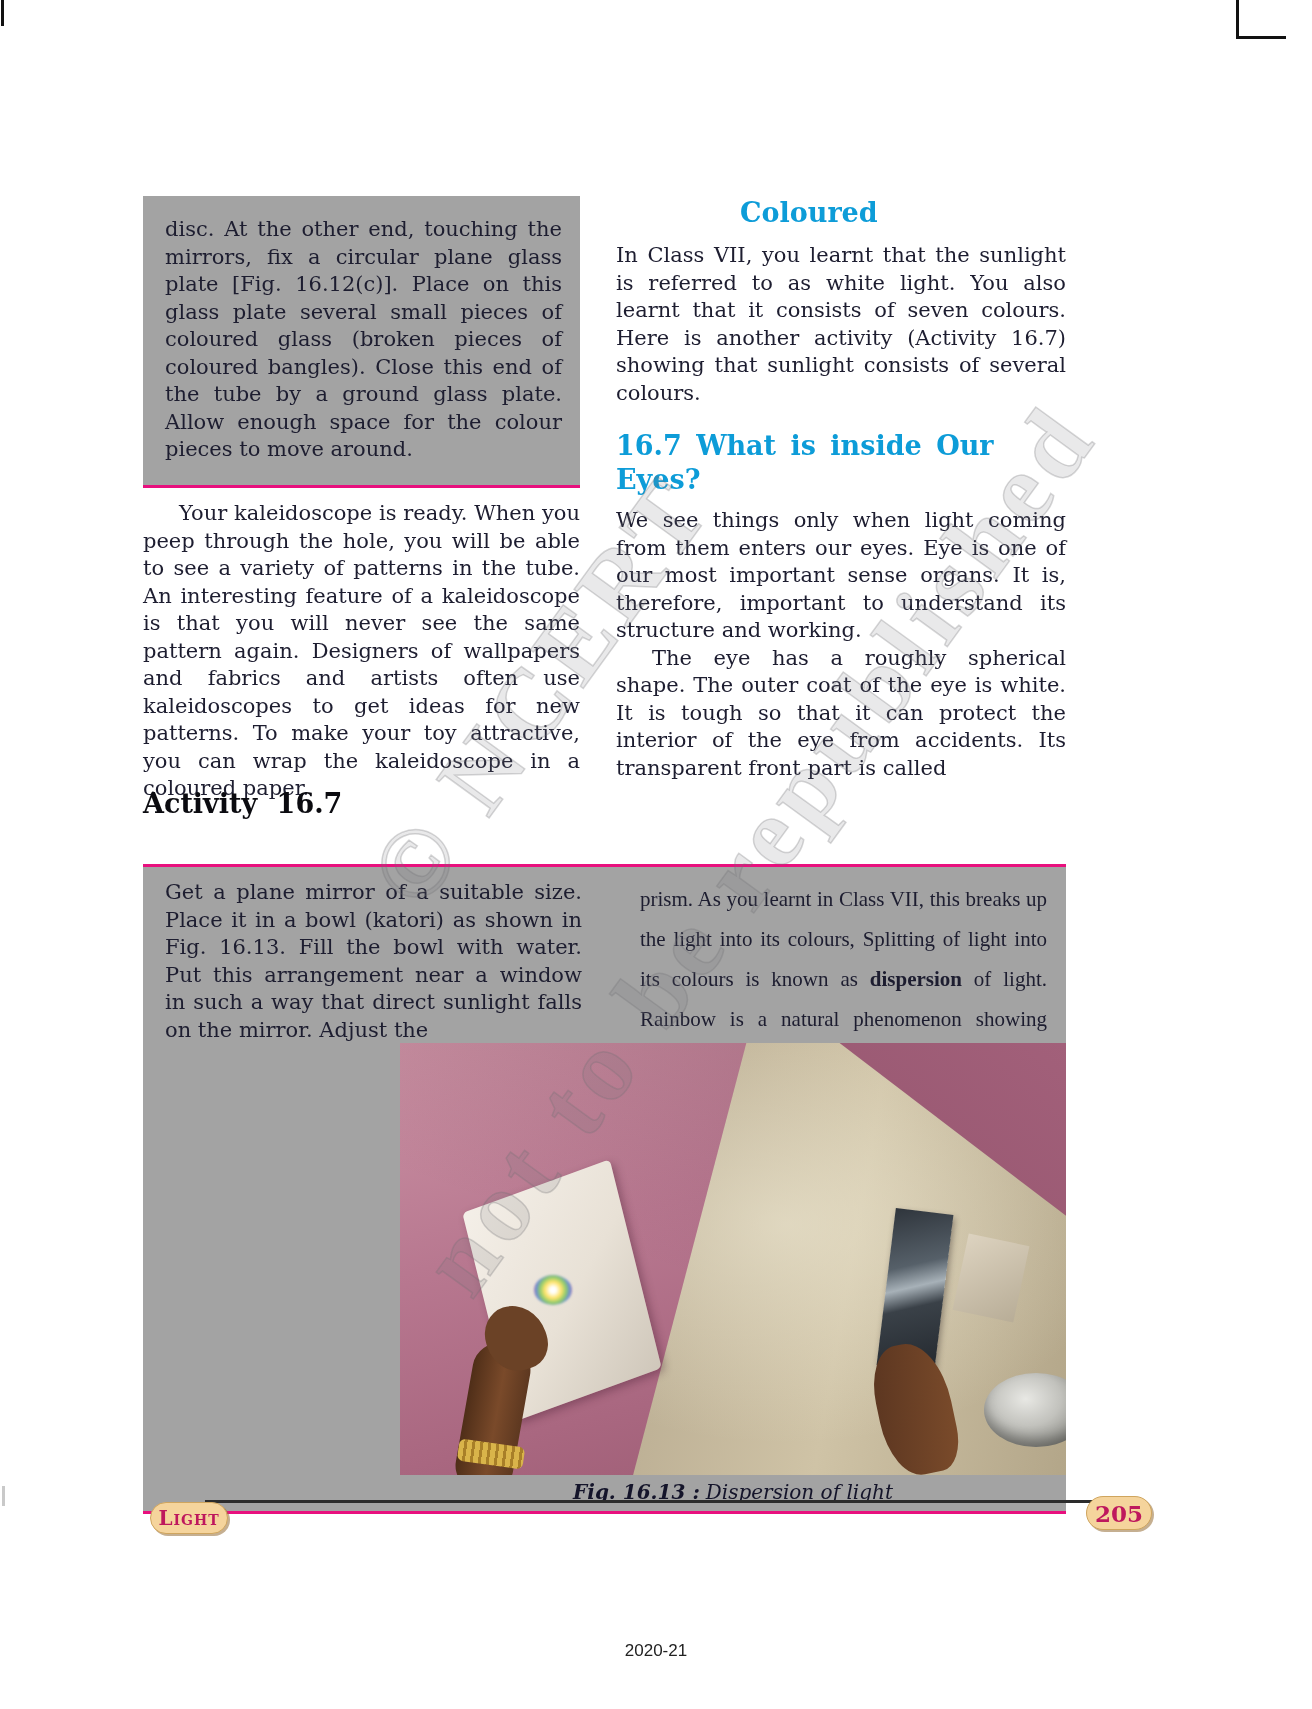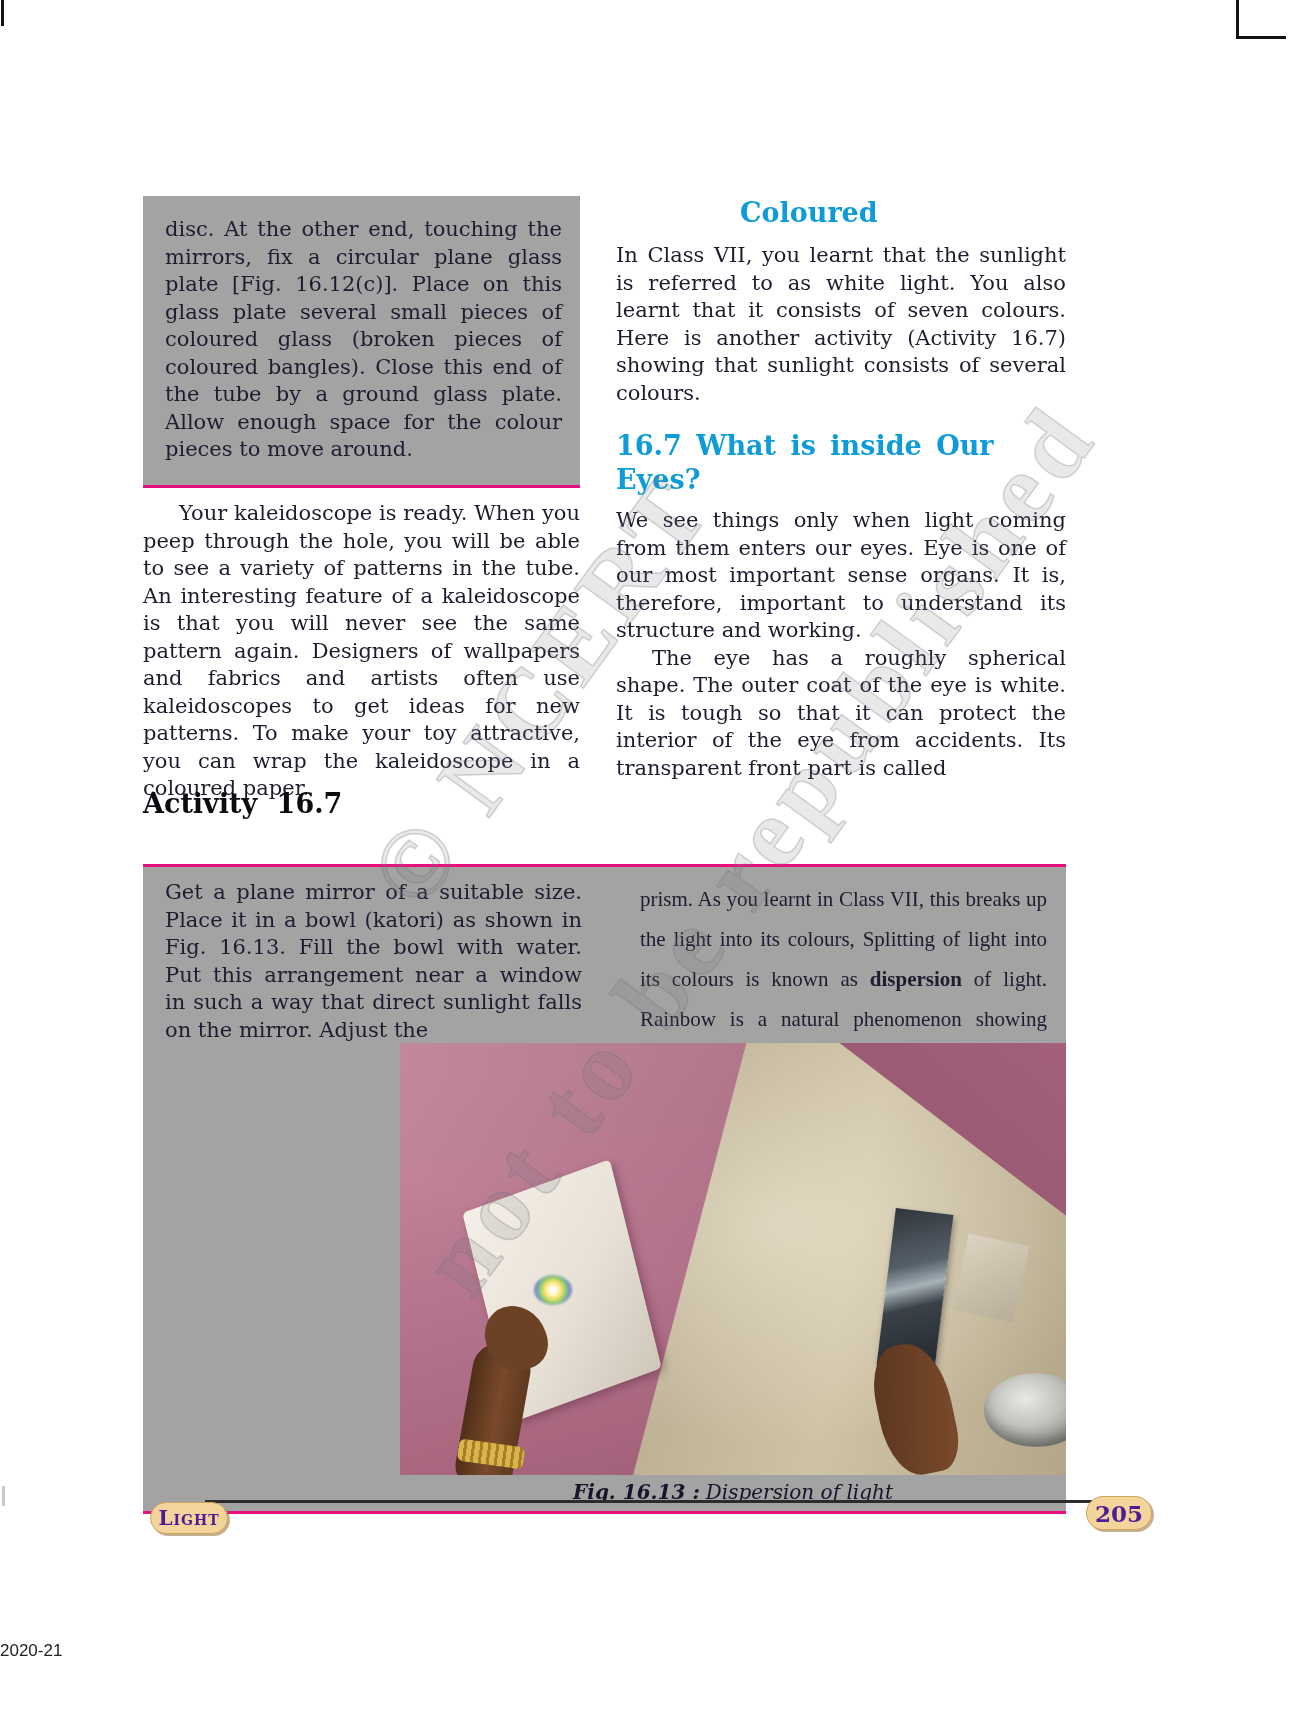--- a/index.html
+++ b/index.html
@@ -91,26 +91,26 @@
   .caption { left:257px; top:613px; width:666px; text-align:center; font-size:20px; color:#14142a; }
   .caption .cap-label { font-weight:bold; font-style:italic; }
   .caption .cap-text  { font-style:italic; margin-left:6px; }
 
   
   .footer-rule { left:205px; top:1500px; width:893px; height:3px; background:#2c2c2c; }
   .badge {
     background:#f5d49c; border:1px solid #cfa55e; border-radius:999px;
     box-shadow:2px 2px 0 rgba(150,110,55,0.55);
     display:flex; align-items:center; justify-content:center;
-    color:#4c1d95; font-weight:bold;
+    color:#be185d; font-weight:bold;
   }
   .badge-light { left:150px; top:1502px; width:76px; height:30px;
                  font-variant:small-caps; font-size:20px; letter-spacing:1px; }
   .badge-page  { left:1086px; top:1496px; width:64px; height:32px; font-size:23px; }
-  .year { left:0; top:1641px; width:1312px; 
+  .year { left:0; top:1641px; width:1312px; text-align:center;
           font-family:"Liberation Sans",sans-serif; font-size:17px; color:#222; }
 
   
   .watermark {
     left:-30px; top:560px; width:1360px; text-align:center;
     transform:rotate(-54deg);
     font-family:"Liberation Serif",serif; font-weight:bold;
     font-size:100px; letter-spacing:8px; line-height:150px;
     color:rgba(120,120,125,0.16);
     -webkit-text-stroke:1.5px rgba(110,110,115,0.28);

